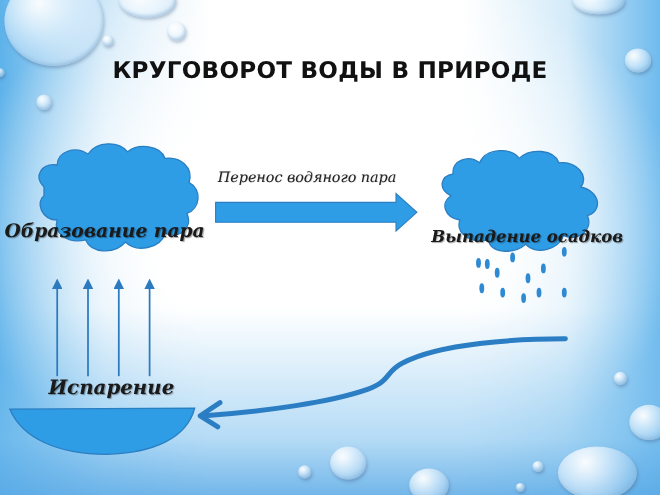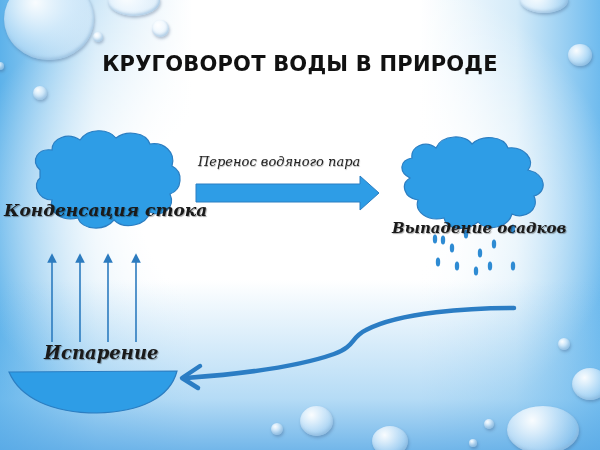--- a/index.html
+++ b/index.html
@@ -127,16 +127,16 @@
       <path d="M9,372 L177,371 C170,398 140,412 97,413 C52,413 20,398 9,372 Z" fill="#2e9de6" stroke="#2b7ec2" stroke-width="1.2"></path>
     </g>
 
     <g fill="none" stroke="#2b7dc4" stroke-width="4.5" stroke-linecap="round">
       <path d="M514,308 C470,308 400,312 366,330 C350,338 356,346 334,354 C300,366 240,374 186,378"></path>
       <path d="M200,366 L182,378 L198,388" stroke-linejoin="round"></path>
     </g>
   </svg>
 
   <div class="lbl lbl-small" style="left:198px;top:154px;">Перенос водяного пара</div>
-  <div class="lbl" style="left:4px;top:200px;font-size:17px;">Конденсация стока</div>
-  <div class="lbl" style="left:392px;top:219px;font-size:15px;">Выпадение осадков</div>
+  <div class="lbl" style="left:4px;top:200px;font-size:17px;">Образование пара</div>
+  <div class="lbl" style="left:392px;top:206px;font-size:15px;">Выпадение осадков</div>
   <div class="lbl" style="left:32px;top:342px;font-size:18px;margin-left:12px;">Испарение</div>
 </div>
 
 </body></html>

